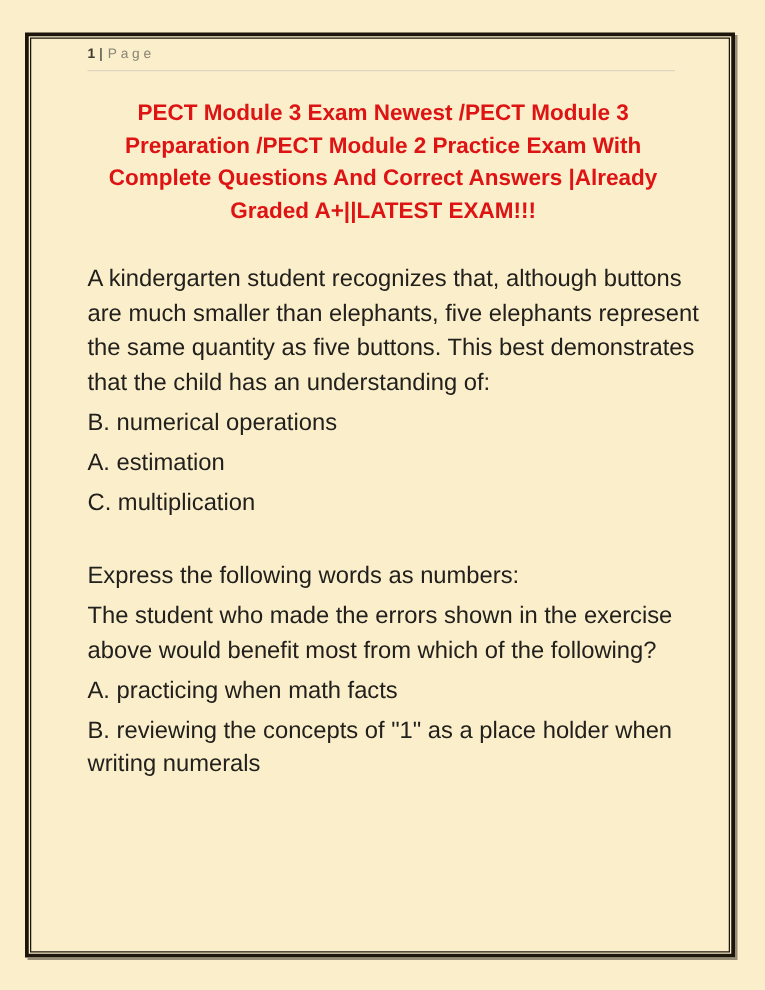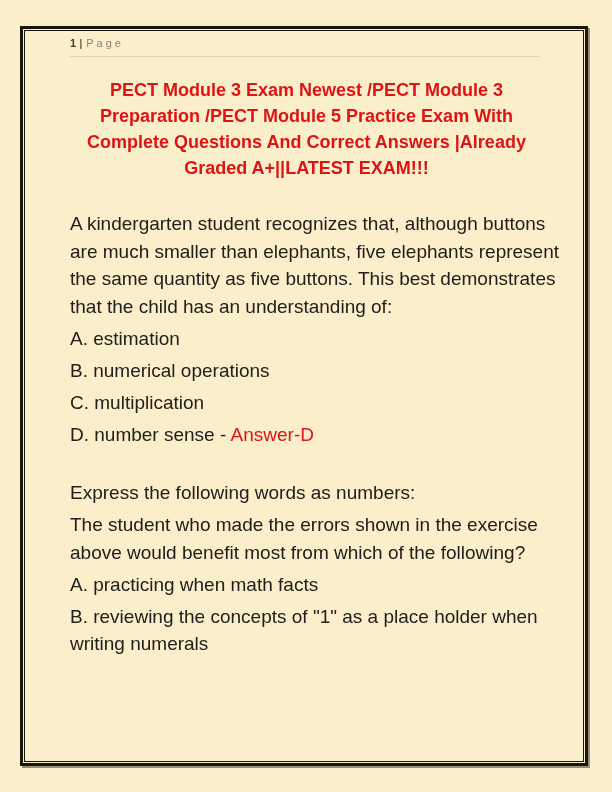--- a/index.html
+++ b/index.html
@@ -89,33 +89,32 @@
 <div class="page">
   <div class="frame">
     <div class="frame-inner">
       <div class="content">
 
         <div class="page-header">
           <span class="pnum">1</span><span class="psep">|</span><span class="plabel">Page</span>
         </div>
 
         <div class="doc-title">PECT Module 3 Exam Newest /PECT Module 3
-Preparation /PECT Module 5 Practice Exam With
+Preparation /PECT Module 2 Practice Exam With
 Complete Questions And Correct Answers |Already
 Graded A+||LATEST EXAM!!!</div>
 
         <div class="paras">
           <p class="para">A kindergarten student recognizes that, although buttons
 are much smaller than elephants, five elephants represent
 the same quantity as five buttons. This best demonstrates
 that the child has an understanding of:</p>
+          <p class="para">B. numerical operations</p>
           <p class="para">A. estimation</p>
-          <p class="para">B. numerical operations</p>
           <p class="para">C. multiplication</p>
-          <p class="para"><span>D. number sense - </span><span class="answer-red">Answer-D</span></p>
           <p class="para blank"></p>
           <p class="para">Express the following words as numbers:</p>
           <p class="para">The student who made the errors shown in the exercise
 above would benefit most from which of the following?</p>
           <p class="para">A. practicing when math facts</p>
           <p class="para">B. reviewing the concepts of "1" as a place holder when
 writing numerals</p>
         </div>
 
       </div>

